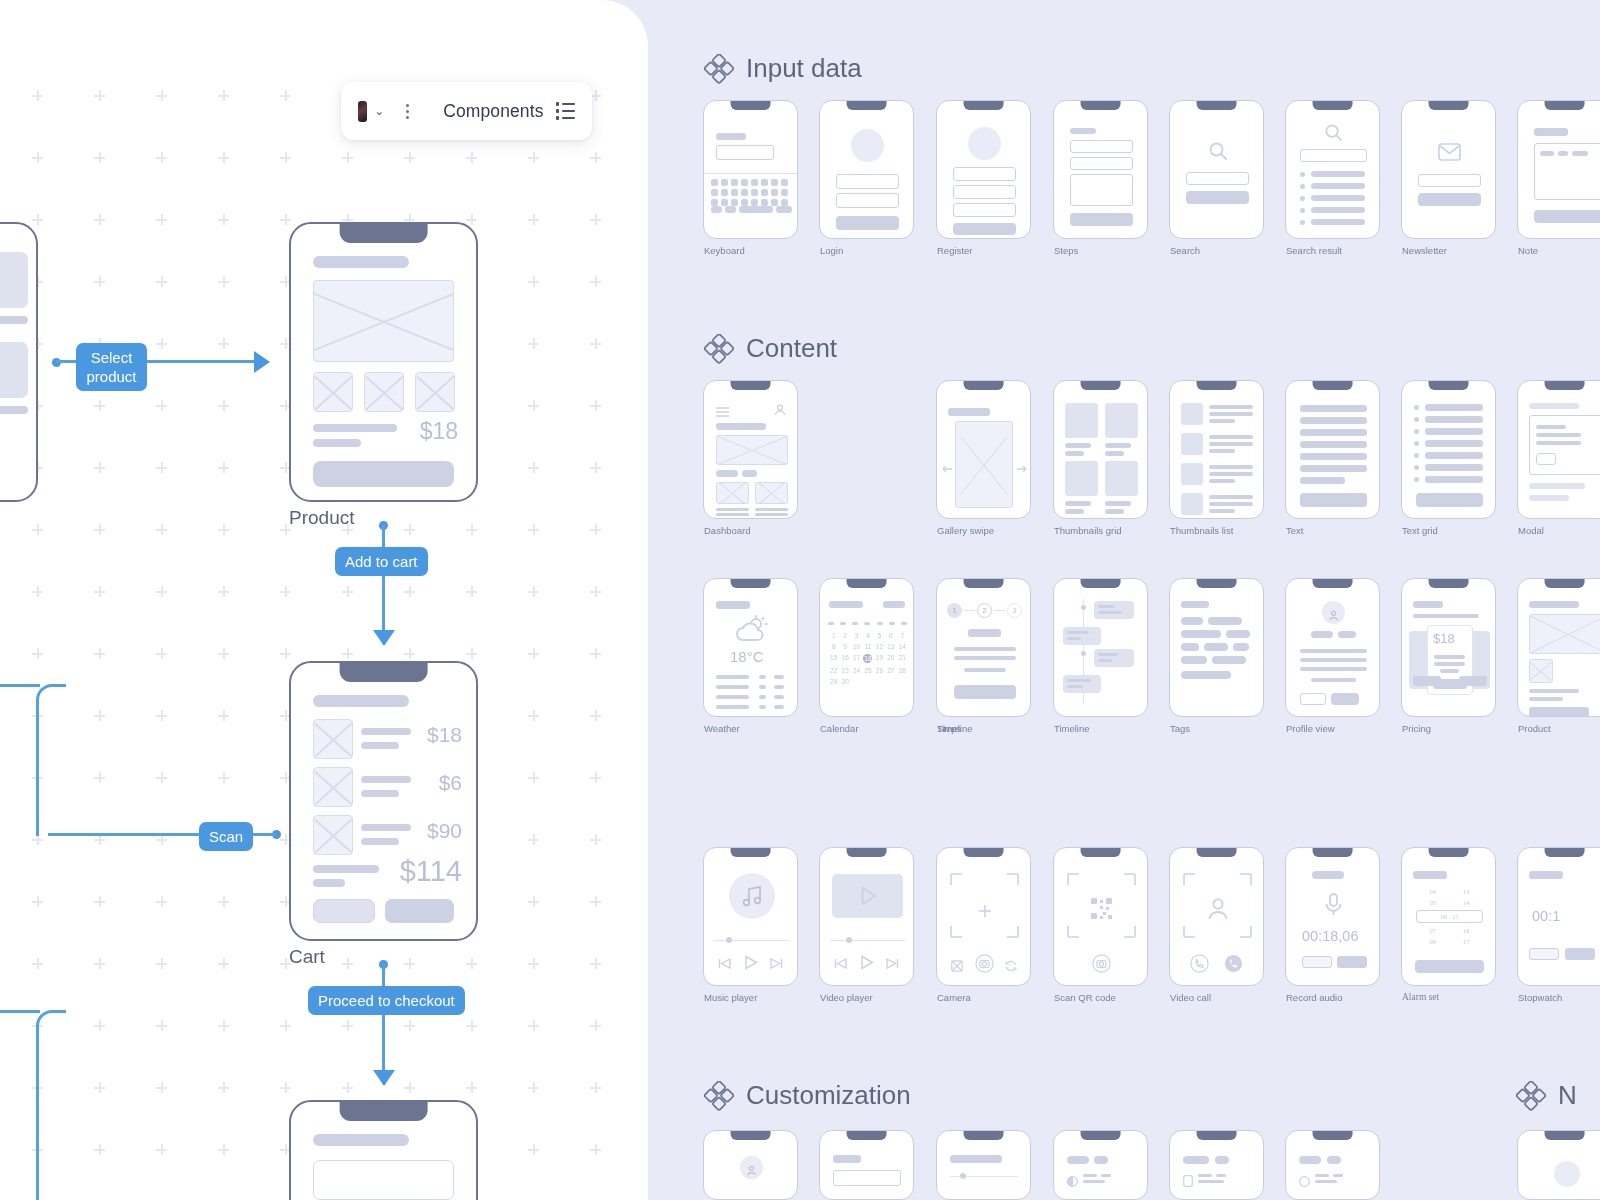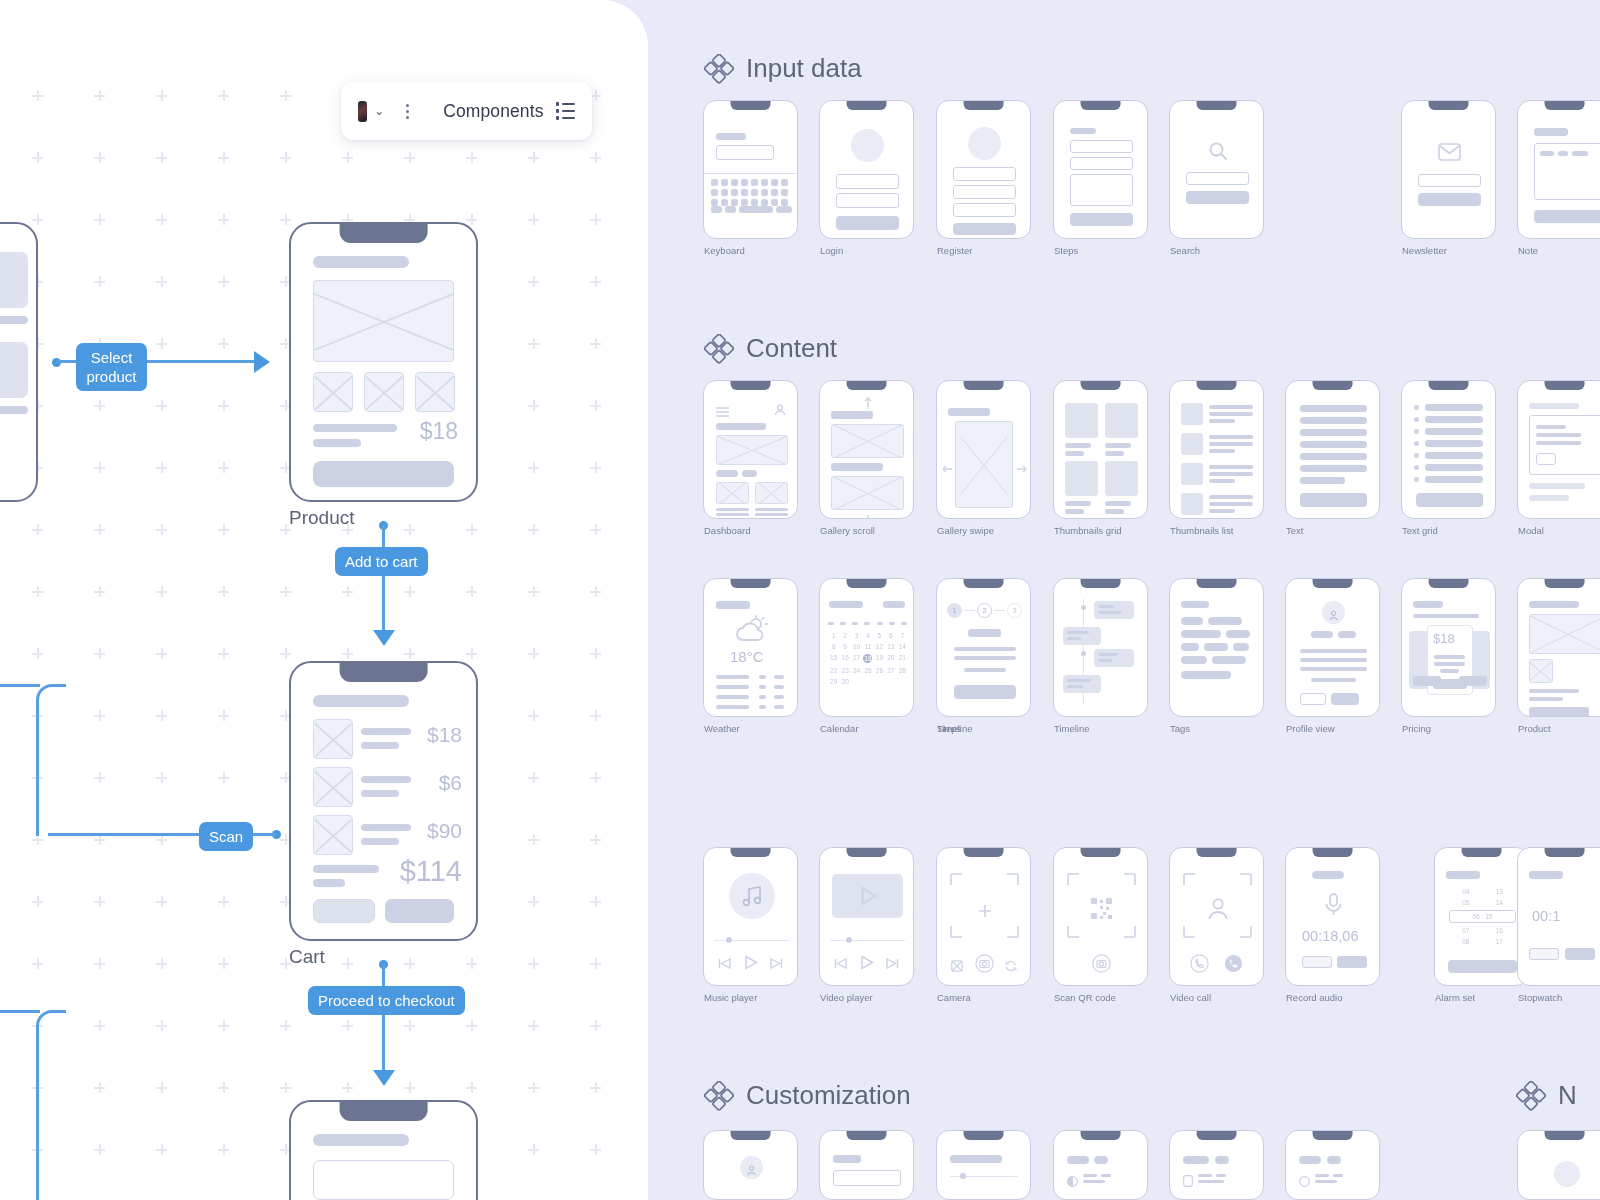--- a/index.html
+++ b/index.html
@@ -543,20 +543,43 @@
           <circle cx="8.5" cy="8.5" r="6"></circle>
             <line x1="13" y1="13" x2="18" y2="18" stroke-linecap="round"></line>
         </svg>
       </span>
       <div class="sbx" style="left:16px;top:71px;width:63px;height:13px;"></div>
       <div class="sb" style="left:16px;top:90px;width:63px;height:13px;border-radius:4px;"></div>
     </div>
     <div class="clabel">Search</div>
   </div>
 
+  <div class="card" style="left:637px; top:100px;">
+    <div class="cp">
+        <div class="cnotch"></div>
+      <span class="ico" style="left:38px;top:22px;">
+        <svg width="19" height="19" viewBox="0 0 20 20" fill="none" stroke="#ccd2e4" stroke-width="1.8">
+          <circle cx="8.5" cy="8.5" r="6"></circle>
+            <line x1="13" y1="13" x2="18" y2="18" stroke-linecap="round"></line>
+        </svg>
+      </span>
+      <div class="sbx" style="left:14px;top:48px;width:67px;height:13px;"></div>
+      <div class="sb" style="left:14px;top:71px;width:5px;height:5px;border-radius:50%;"></div>
+        <div class="sb" style="left:25px;top:70px;width:54px;height:6px;"></div>
+      <div class="sb" style="left:14px;top:83px;width:5px;height:5px;border-radius:50%;"></div>
+        <div class="sb" style="left:25px;top:82px;width:54px;height:6px;"></div>
+      <div class="sb" style="left:14px;top:95px;width:5px;height:5px;border-radius:50%;"></div>
+        <div class="sb" style="left:25px;top:94px;width:54px;height:6px;"></div>
+      <div class="sb" style="left:14px;top:107px;width:5px;height:5px;border-radius:50%;"></div>
+        <div class="sb" style="left:25px;top:106px;width:54px;height:6px;"></div>
+      <div class="sb" style="left:14px;top:119px;width:5px;height:5px;border-radius:50%;"></div>
+        <div class="sb" style="left:25px;top:118px;width:54px;height:6px;"></div>
+    </div>
+    <div class="clabel">Search result</div>
+  </div>
 
   <div class="card" style="left:753px; top:100px;">
     <div class="cp">
         <div class="cnotch"></div>
       <span class="ico" style="left:36px;top:42px;">
         <svg width="23" height="18" viewBox="0 0 23 18" fill="none" stroke="#ccd2e4" stroke-width="1.7">
           <rect x="1" y="1" width="21" height="16" rx="2.5"></rect>
             <path d="M2 3 L11.5 10.5 L21 3"></path>
         </svg>
       </span>
@@ -616,42 +639,20 @@
       <div class="sxb" style="--a:40deg;left:12px;top:101px;width:33px;height:22px;"></div>
       <div class="sxb" style="--a:40deg;left:51px;top:101px;width:33px;height:22px;"></div>
       <div class="sb" style="left:12px;top:127px;width:33px;height:3px;"></div>
       <div class="sb" style="left:12px;top:132px;width:33px;height:3px;"></div>
       <div class="sb" style="left:51px;top:127px;width:33px;height:3px;"></div>
       <div class="sb" style="left:51px;top:132px;width:33px;height:3px;"></div>
     </div>
     <div class="clabel">Dashboard</div>
   </div>
 
-  <div class="card" style="left:171px; top:380px;">
-    <div class="cp">
-        <div class="cnotch"></div>
-      <span class="ico" style="left:44px;top:14px;">
-        <svg width="8" height="12" viewBox="0 0 8 12" stroke="#ccd2e4" stroke-width="1.3" fill="none">
-            <line x1="4" y1="12" x2="4" y2="1"></line>
-            <path d="M1 4 L4 1 L7 4"></path>
-          </svg>
-      </span>
-      <div class="sb" style="left:11px;top:30px;width:42px;height:8px;"></div>
-      <div class="sxb" style="--a:26deg;left:11px;top:43px;width:73px;height:34px;"></div>
-      <div class="sb" style="left:11px;top:82px;width:52px;height:8px;"></div>
-      <div class="sxb" style="--a:26deg;left:11px;top:95px;width:73px;height:34px;"></div>
-      <span class="ico" style="left:44px;top:130px;">
-        <svg width="8" height="10" viewBox="0 0 8 10" stroke="#ccd2e4" stroke-width="1.3" fill="none">
-            <line x1="4" y1="0" x2="4" y2="9"></line>
-            <path d="M1 6 L4 9 L7 6"></path>
-          </svg>
-      </span>
-    </div>
-    <div class="clabel">Gallery scroll</div>
-  </div>
 
   <div class="card" style="left:288px; top:380px;border-radius:9px;">
     <div class="cp">
         <div class="cnotch"></div>
       <div class="sb" style="left:11px;top:27px;width:42px;height:8px;"></div>
       <div class="sxb" style="--a:51deg;left:18px;top:40px;width:58px;height:87px;"></div>
       <span class="ico" style="left:5px;top:78px;">
         <svg width="11" height="8" viewBox="0 0 11 8" stroke="#ccd2e4" stroke-width="1.3" fill="none">
             <line x1="10" y1="4" x2="1" y2="4"></line>
             <path d="M4 1 L1 4 L4 7"></path>
@@ -1146,21 +1147,21 @@
             <line x1="8.5" y1="18" x2="8.5" y2="22"></line>
         </svg>
       </span>
       <div class="tnum" style="left:16px;top:80px;font-size:14.5px;">00:18,06</div>
       <div class="sbx" style="left:16px;top:108px;width:30px;height:12px;border-radius:3px;background:#f3f5fa;"></div>
       <div class="sb" style="left:51px;top:108px;width:30px;height:12px;border-radius:3px;"></div>
     </div>
     <div class="clabel">Record audio</div>
   </div>
 
-  <div class="card" style="left:786px; top:847px;">
+  <div class="card" style="left:753px; top:847px;font-family:Liberation Serif, serif;">
     <div class="cp">
         <div class="cnotch"></div>
       <div class="sb" style="left:11px;top:23px;width:34px;height:8px;"></div>
       <div style="position:absolute;left:14px;top:40px;width:67px;font-size:6.5px;color:#c3c9da;">
         <div style="display:flex;justify-content:space-around;margin-bottom:4px;">
           <span>04</span>
           <span>13</span>
         </div>
         <div style="display:flex;justify-content:space-around;margin-bottom:4px;">
           <span>05</span>

